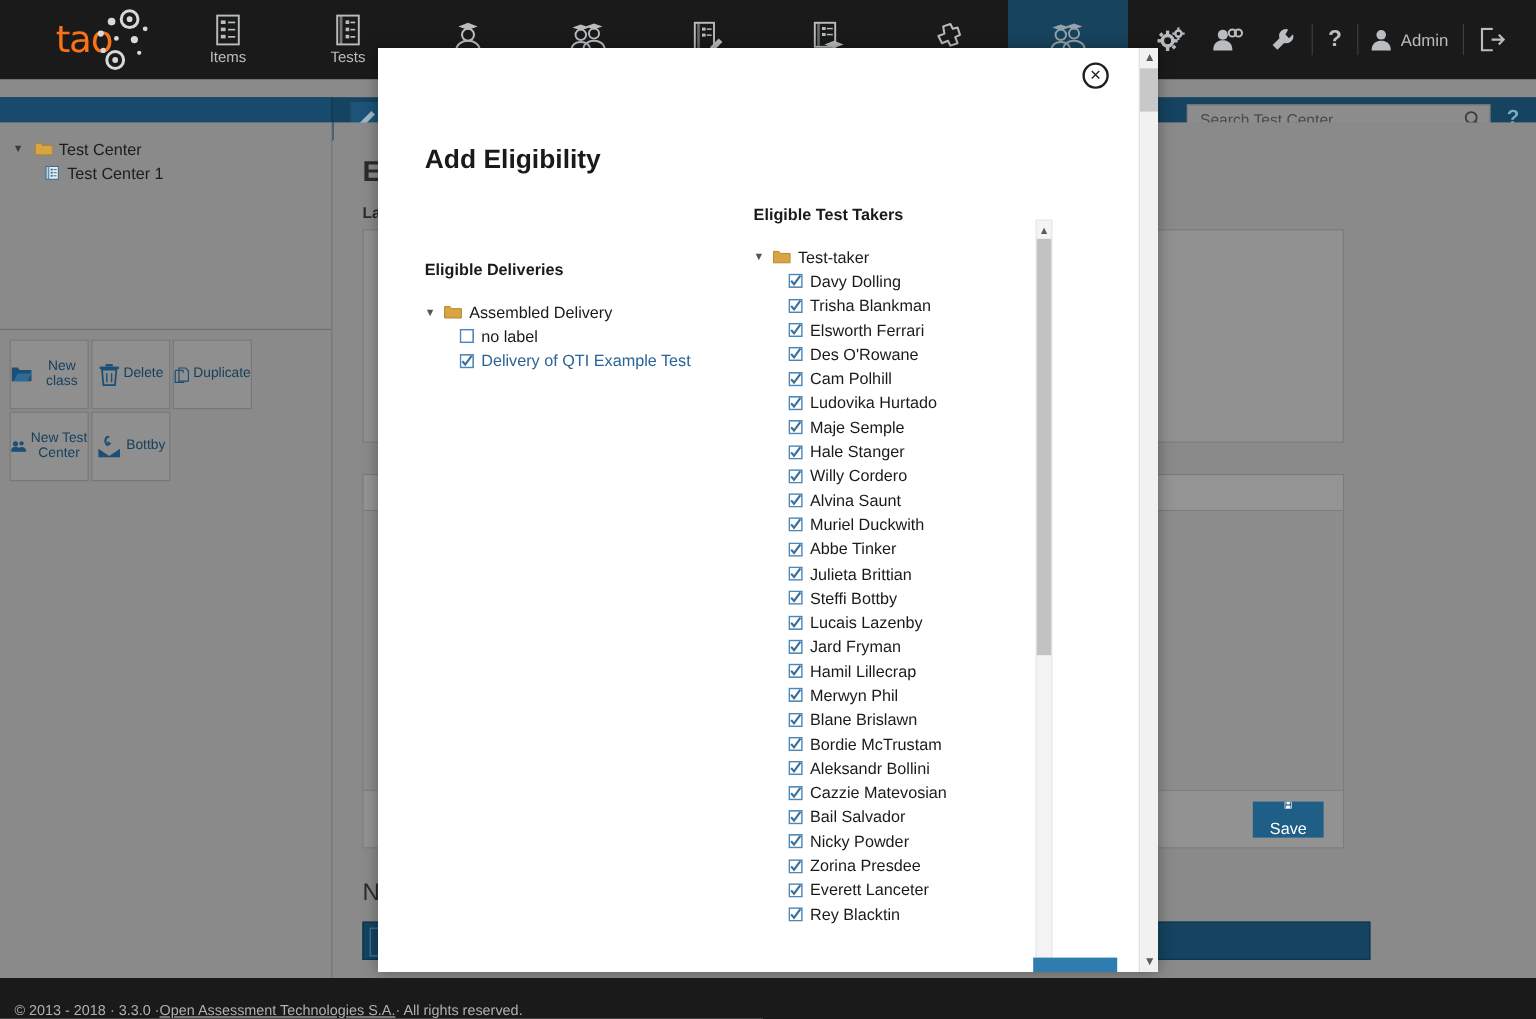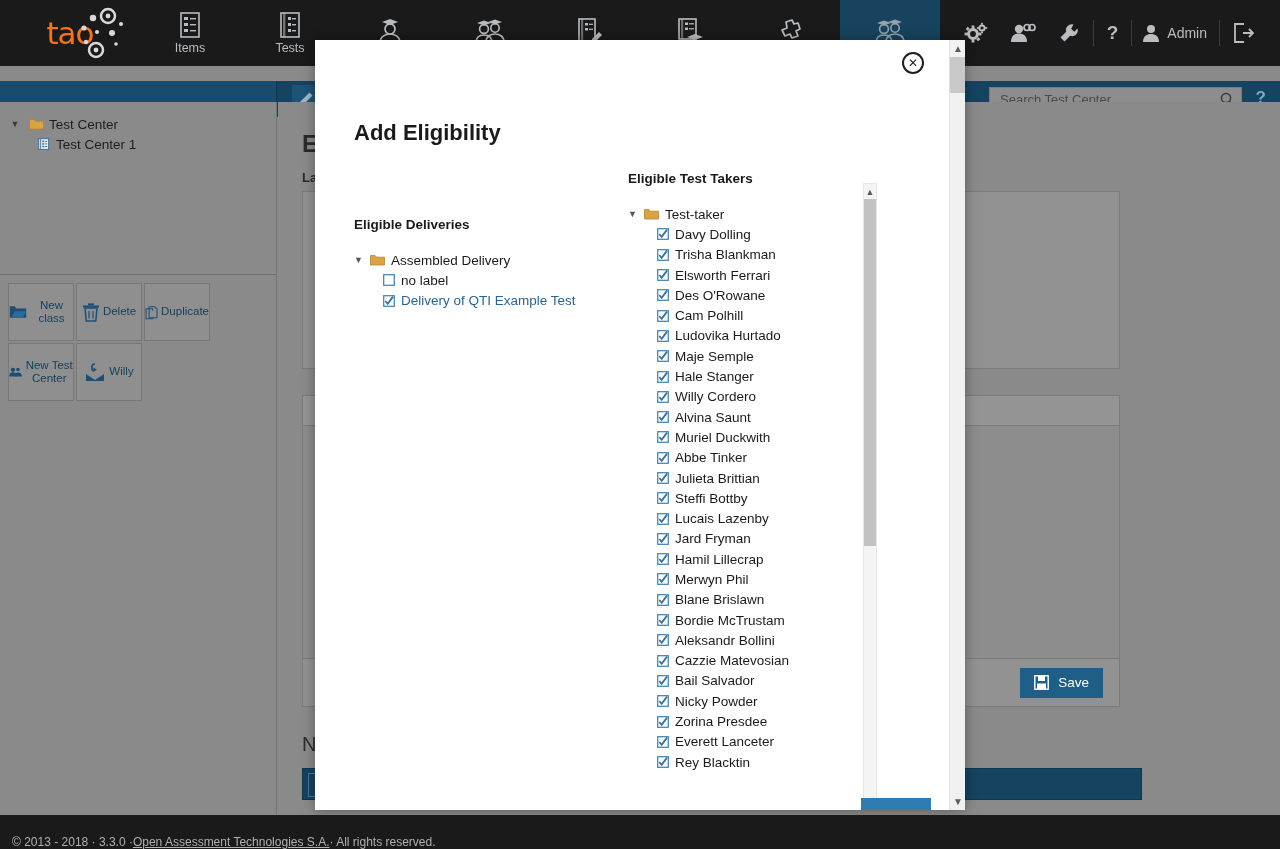--- a/index.html
+++ b/index.html
@@ -118,20 +118,21 @@
   .panel-body { height: 232px; background: #8d8d8d; padding: 14px 14px; position: relative; }
   .panel-body .line { font-size: 13.5px; color: #1f1f1f; margin-bottom: 4px; }
   .panel-foot {
     height: 48px; background: #929292; border-top: 1px solid #7b7b7b;
     display: flex; align-items: center; justify-content: flex-end; padding-right: 16px;
   }
   .save-btn {
     background: #1f5e86; color: #fff; border: 0; height: 30px; padding: 0 14px;
     display: flex; align-items: center; gap: 9px; font-size: 13.5px; cursor: pointer;
     font-family: "Liberation Sans", sans-serif;
+    flex-direction: column;
   }
   .main h2 { margin: 26px 0 0 24px; font-size: 20px; color: #2b2b2b; font-weight: normal; }
   .wide-blue {
     margin: 12px 0 0 24px; width: 840px; height: 32px; background: #154360;
     border: 1px solid #0e3650;
   }
   .wide-blue .inner {
     margin: 4px 0 0 5px; width: 28px; height: 24px; border: 1px solid #3c7ba3;
   }
 
@@ -455,21 +456,21 @@
           <path d="M0.5 17 C0.5 11 3.5 9.5 7 9.5 C10.5 9.5 13.5 11 13.5 17 Z" fill="#1d4f74"></path>
         </svg>
         <span>New Test Center</span>
       </div>
       <div class="act-btn">
         <svg width="22" height="19" viewBox="0 0 22 19">
           <path d="M11 1 C7 1 7 6 9.5 8" fill="none" stroke="#1d4f74" stroke-width="1.7"></path>
           <path d="M9.5 4.5 L9.5 9 L12.8 6.5" fill="#1d4f74"></path>
           <path d="M2 11 L11 17 L20 11 L20 18 L2 18 Z" fill="#1d4f74"></path>
         </svg>
-        <span>Willy</span>
+        <span>Bottby</span>
       </div>
     </div>
   </div>
 
   <div class="main">
     <h1>Ed</h1>
     <div class="lbl">La</div>
     <div class="big-box"></div>
     <div class="panel">
       <div class="panel-head">As</div>

